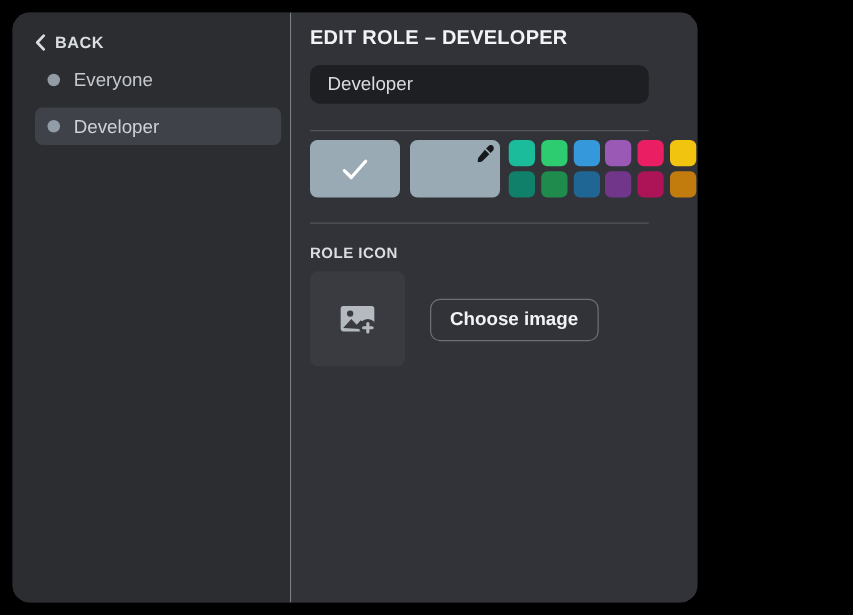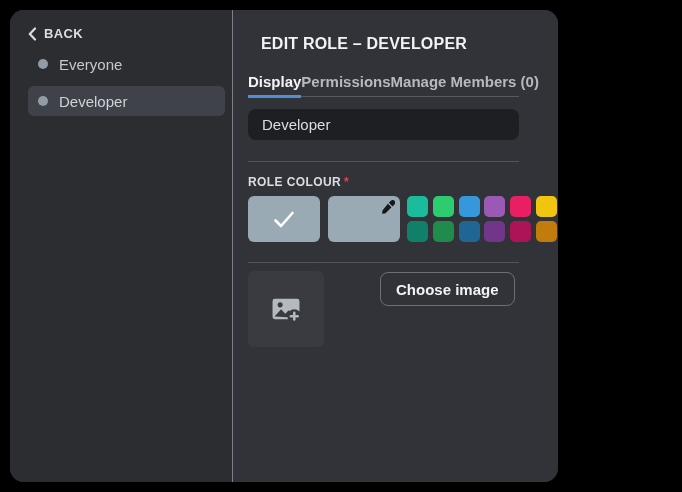--- a/index.html
+++ b/index.html
@@ -23,21 +23,21 @@
   .role-item{
     display:flex;align-items:center;gap:11px;height:30px;
     margin:0 7px 7px 18px;padding-left:10px;border-radius:6px;
     color:#c4c9cf;font-size:15px;cursor:pointer;
   }
   .role-item.selected{background:#3f4248;color:#cfd3d8;}
   .dot{width:10px;height:10px;border-radius:50%;flex:none;}
   .vdivider{width:1px;flex:none;background:#7b808a;}
   
   .main{flex:1;min-width:0;padding:12px 39px 0 15px;background:#313338;}
-  .title{margin:13px;font-size:16px;font-weight:700;color:#f2f3f5;letter-spacing:.2px;}
+  .title{margin:0;font-size:16px;font-weight:700;color:#f2f3f5;letter-spacing:.2px;}
   .tabs{
     display:flex;justify-content:space-between;margin-top:20px;
     border-bottom:1px solid #565a61;
   }
   .tab{
     position:relative;padding-bottom:6px;font-size:15px;font-weight:600;
     color:#b5bac1;cursor:pointer;white-space:nowrap;
   }
   .tab.active{color:#f2f3f5;}
   .tab.active::after{
@@ -64,21 +64,21 @@
     width:72px;height:46px;border-radius:6px;position:relative;flex:none;cursor:pointer;
     display:flex;align-items:center;justify-content:center;
   }
   .swatch-large.default{margin-right:8px;}
   .swatch-large.custom{margin-right:7px;}
   .eyedropper{position:absolute;top:4px;right:5px;}
   .palette{display:flex;flex-direction:column;gap:4px;}
   .palette-row{display:flex;gap:4.8px;}
   .swatch{width:21px;height:21px;border-radius:5px;cursor:pointer;flex:none;}
   
-  .icon-row{display:flex;align-items:flex-start;margin-top:8px;gap:36px;}
+  .icon-row{display:flex;align-items:center;margin-top:8px;}
   .icon-placeholder{
     width:76px;height:76px;border-radius:6px;background:#393b41;flex:none;
     display:flex;align-items:center;justify-content:center;cursor:pointer;
   }
   .choose-btn{
     margin:1px 0 0 20px;height:34px;padding:0 15px;border-radius:8px;
     background:transparent;border:1px solid #6d6f78;color:#f2f3f5;
     font-size:15px;font-weight:700;font-family:inherit;cursor:pointer;
   }
 </style>
@@ -106,33 +106,25 @@
       </div>
     </div>
   </aside>
 
   <div class="vdivider"></div>
 
   <main class="main">
 
     <h1 class="title">EDIT ROLE – DEVELOPER</h1>
 
-    <nav class="tabs">
-      <div class="tab active">Display</div>
-      <div class="tab">Permissions</div>
-      <div class="tab">Manage Members (0)</div>
-    </nav>
 
     <input class="text-input" type="text" value="Developer" style="">
 
     <hr class="divider">
 
-    <div class="field-label" style="margin-top:13px;">
-      <span>ROLE COLOUR</span><span class="req">*</span>
-    </div>
 
     <div class="colour-row">
       <div class="swatch-large default" style="background: rgb(153, 170, 181);">
         <svg width="22" height="17" viewBox="0 0 22 17">
           <polyline points="2.5,9.5 8,15 19.5,2" fill="none" stroke="#ffffff" stroke-width="2.6" stroke-linecap="round" stroke-linejoin="round"></polyline>
         </svg>
       </div>
 
       <div class="swatch-large custom" style="background: rgb(153, 170, 181);">
         <svg class="eyedropper" width="14" height="14" viewBox="0 0 16 16">
@@ -164,20 +156,21 @@
             <div class="swatch" style="background: rgb(224, 67, 0);"></div>
             <div class="swatch" style="background: rgb(153, 45, 34);"></div>
             <div class="swatch" style="background: rgb(151, 156, 159);"></div>
             <div class="swatch" style="background: rgb(84, 110, 122);"></div>
           </div>
       </div>
     </div>
 
     <hr class="divider" style="margin-top:20px;">
 
+    <div class="field-label">ROLE ICON</div>
 
     <div class="icon-row">
       <div class="icon-placeholder">
         <svg width="32" height="32" viewBox="0 0 24 24">
           <path d="M3.6 4.4 h16.8 a1.7 1.7 0 0 1 1.7 1.7 v11.8 a1.7 1.7 0 0 1 -1.7 1.7 H3.6 a1.7 1.7 0 0 1 -1.7 -1.7 V6.1 a1.7 1.7 0 0 1 1.7 -1.7 z" fill="#b5bac1"></path>
           <circle cx="7.6" cy="8.9" r="1.9" fill="#393b41"></circle>
           <path d="M3.4 17.6 l4.9-5.4 3.2 3.4 2.5-2.7 5.1 5.6 z" fill="#393b41"></path>
           <circle cx="18.2" cy="17.4" r="5.2" fill="#393b41"></circle>
           <rect x="17.25" y="13.9" width="1.9" height="7" rx=".95" fill="#b5bac1"></rect>
           <rect x="14.7" y="16.45" width="7" height="1.9" rx=".95" fill="#b5bac1"></rect>

